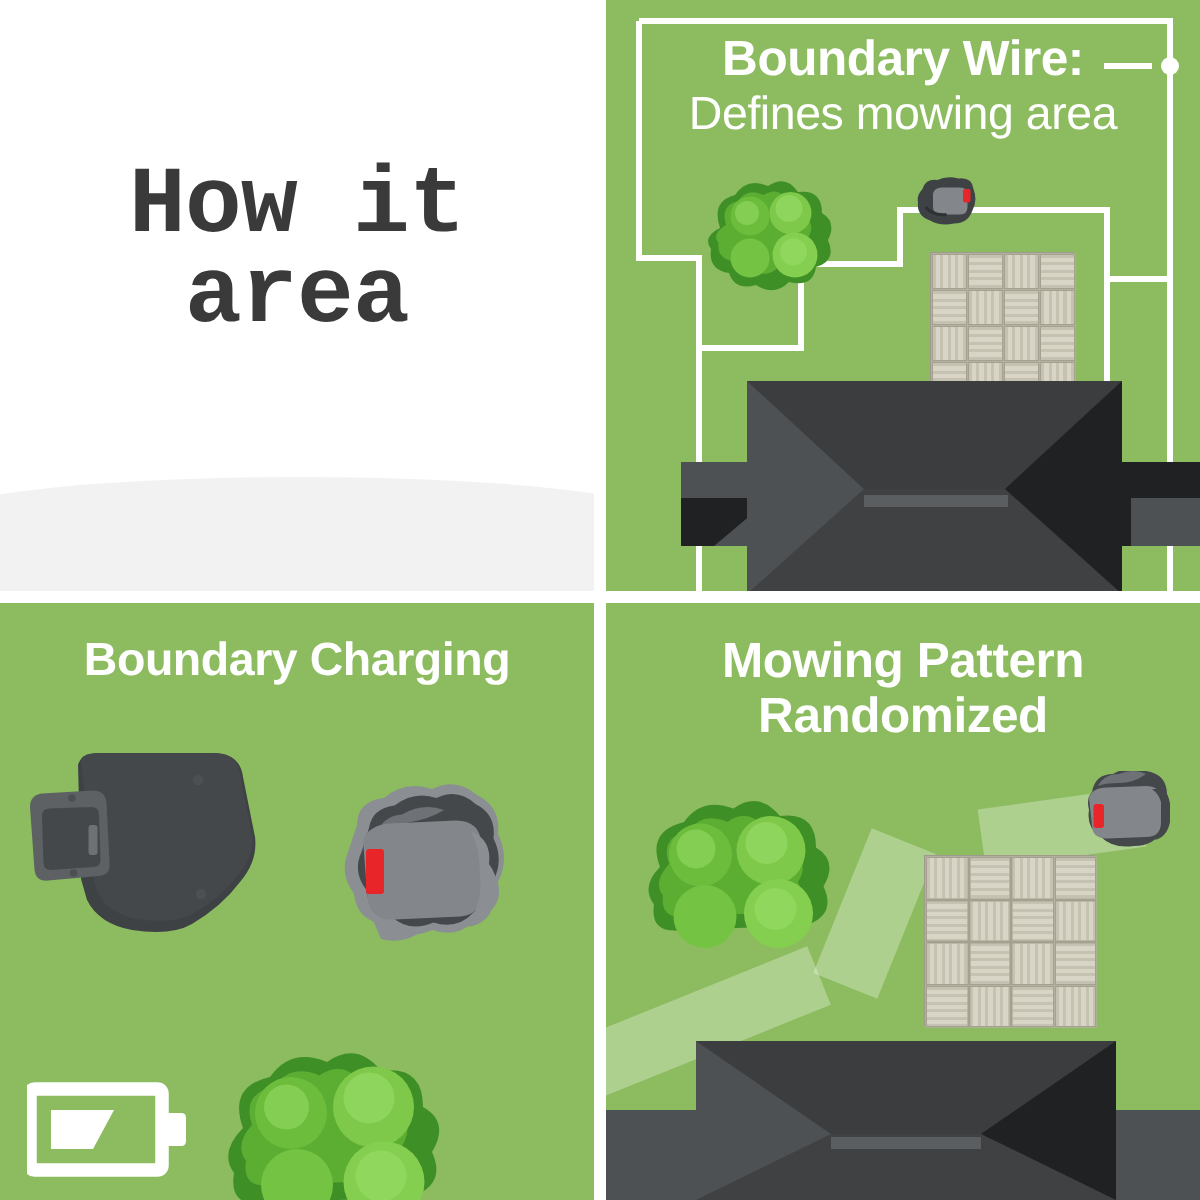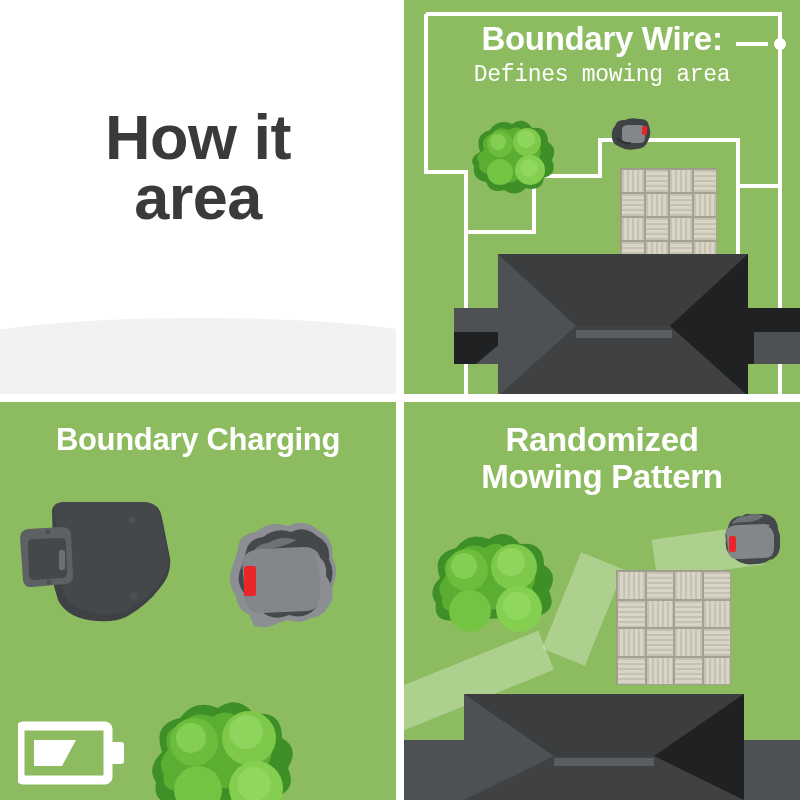--- a/index.html
+++ b/index.html
@@ -34,21 +34,21 @@
     position: absolute;
     left: 0;
     top: 108px;
     width: 396px;
     text-align: center;
     color: #3a3a3a;
     font-weight: bold;
     font-size: 63px;
     line-height: 0.95em;
     letter-spacing: -0.5px;
-    font-family: Liberation Sans, sans-serif;
+    font-family: Liberation Mono, monospace;
   }
   #intro-heading .line2 { display: block; }
   #intro-ground {
     position: absolute;
     left: -40px;
     top: 318px;
     width: 480px;
     height: 160px;
     background: #f2f2f2;
     border-radius: 50% 50% 0 0 / 26px 26px 0 0;
@@ -71,23 +71,22 @@
     left: 0;
     top: 22px;
     font-size: 33px;
     line-height: 1.0em;
     text-align: center;
   }
   #wire-title .t-bold { font-weight: bold; display: block; }
   #wire-title .t-light {
     display: block;
     font-weight: normal;
-    font-size: 23px;
+    font-size: 31px;
     margin-top: 4px;
-    font-family: Liberation Mono, monospace;
   }
   
   #wire-legend {
     position: absolute;
     right: 14px;
     top: 38px;
     width: 50px;
     height: 12px;
     z-index: 45;
   }
@@ -340,22 +339,22 @@
         <circle cx="110" cy="90" r="27" fill="#85cf50"></circle>
         <circle cx="45" cy="40" r="15" fill="#8ad259" opacity="0.8"></circle>
         <circle cx="100" cy="34" r="17" fill="#92d862" opacity="0.8"></circle>
         <circle cx="108" cy="86" r="17" fill="#92d862" opacity="0.8"></circle>
       </g>
     </svg>
   </div>
 
   <div class="panel" id="panel-pattern">
     <div class="panel-title" id="pattern-title">
+      <span class="pl">Mowing Pattern</span>
       <span class="pl">Randomized</span>
-      <span class="pl">Mowing Pattern</span>
     </div>
 
     <div class="stripe" style="left:250px; top:130px; width:108px; height:40px; transform: rotate(-8deg);"></div>
     <div class="stripe" style="left:156px; top:155px; width:46px; height:104px; transform: rotate(22deg);"></div>
     <div class="stripe" style="left:-16px; top:258px; width:164px; height:42px; transform: rotate(-22deg);"></div>
 
     <svg class="bush" style="left:22px; top:130px; width:134px; height:114px;" viewBox="0 0 134 114">
       <g>
         <path d="M14 46 q-9 -24 16 -30 q12 -17 33 -9 q17 -12 31 5
                  q24 -3 24 21 q15 9 5 26 q9 19 -12 26 l-82 3

